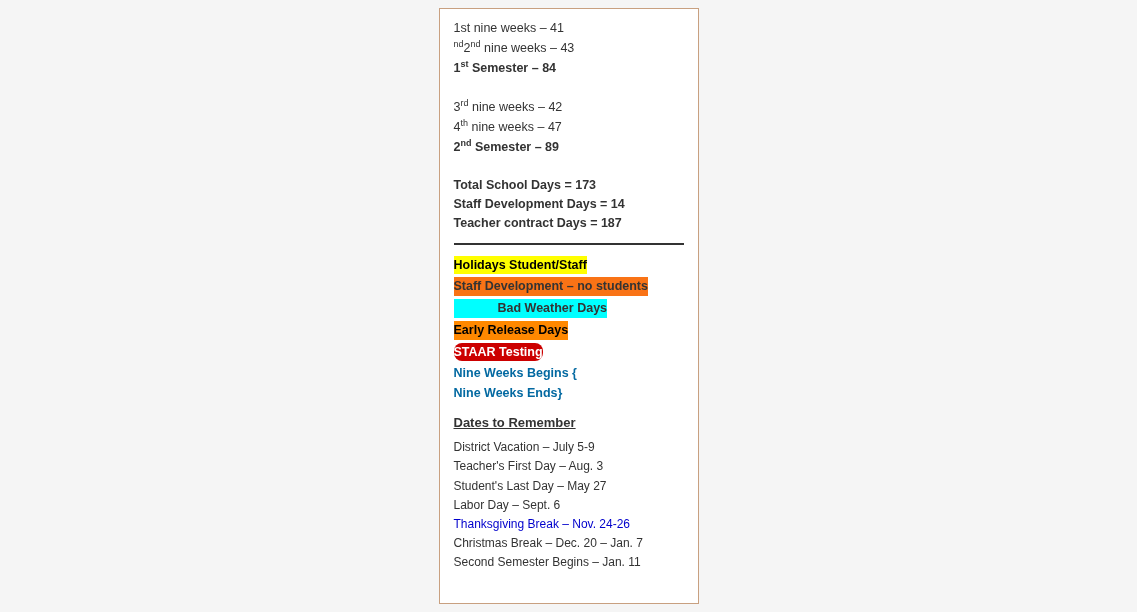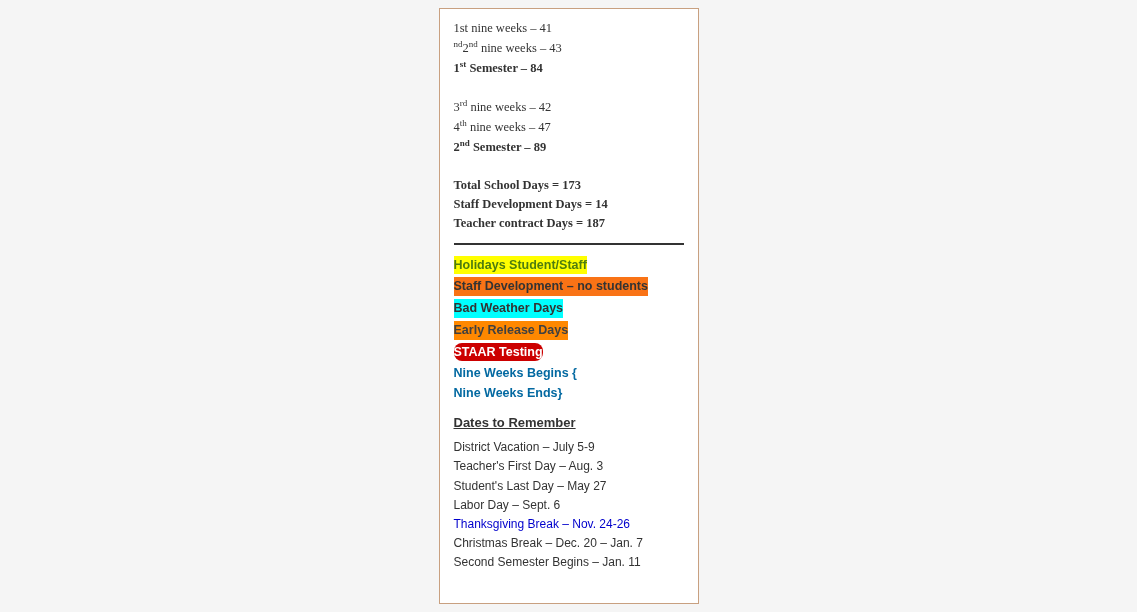--- a/index.html
+++ b/index.html
@@ -29,59 +29,59 @@
       color: #333;
       line-height: 1.5;
     }
     .section-stats {
       margin-bottom: 8px;
     }
     .section-stats p {
       margin: 0;
       font-size: 12.5px;
       color: #333;
-      font-family: Liberation Serif, serif;
     }
     .bold-line {
       font-weight: bold;
     }
     .divider {
       border: none;
       border-top: 2px solid #333;
       margin: 10px 0 10px 0;
     }
     .legend-section {
       margin-bottom: 10px;
     }
     .legend-item {
       display: inline-block;
       margin-bottom: 2px;
       font-size: 12.5px;
       font-weight: bold;
     }
     .highlight-yellow {
       background-color: #ffff00;
-      color: #4d7c0f;
+      color: #000000;
     }
     .highlight-magenta {
       background-color: #f97316;
       color: #333;
     }
     .highlight-green {
       background-color: #00cc00;
       color: #333;
       font-size: 11.5px;
     }
     .highlight-cyan {
       background-color: #00ffff;
       color: #333;
+      padding-left: 44px;
     }
     .highlight-orange {
       background-color: #ff8800;
-      color: #404040;
+      color: #000000;
     }
     .highlight-red {
       background-color: #cc0000;
       color: white;
       border-radius: 8px;
     }
     .legend-plain {
       font-size: 12.5px;
       color: #0369a1;
       font-weight: bold;

